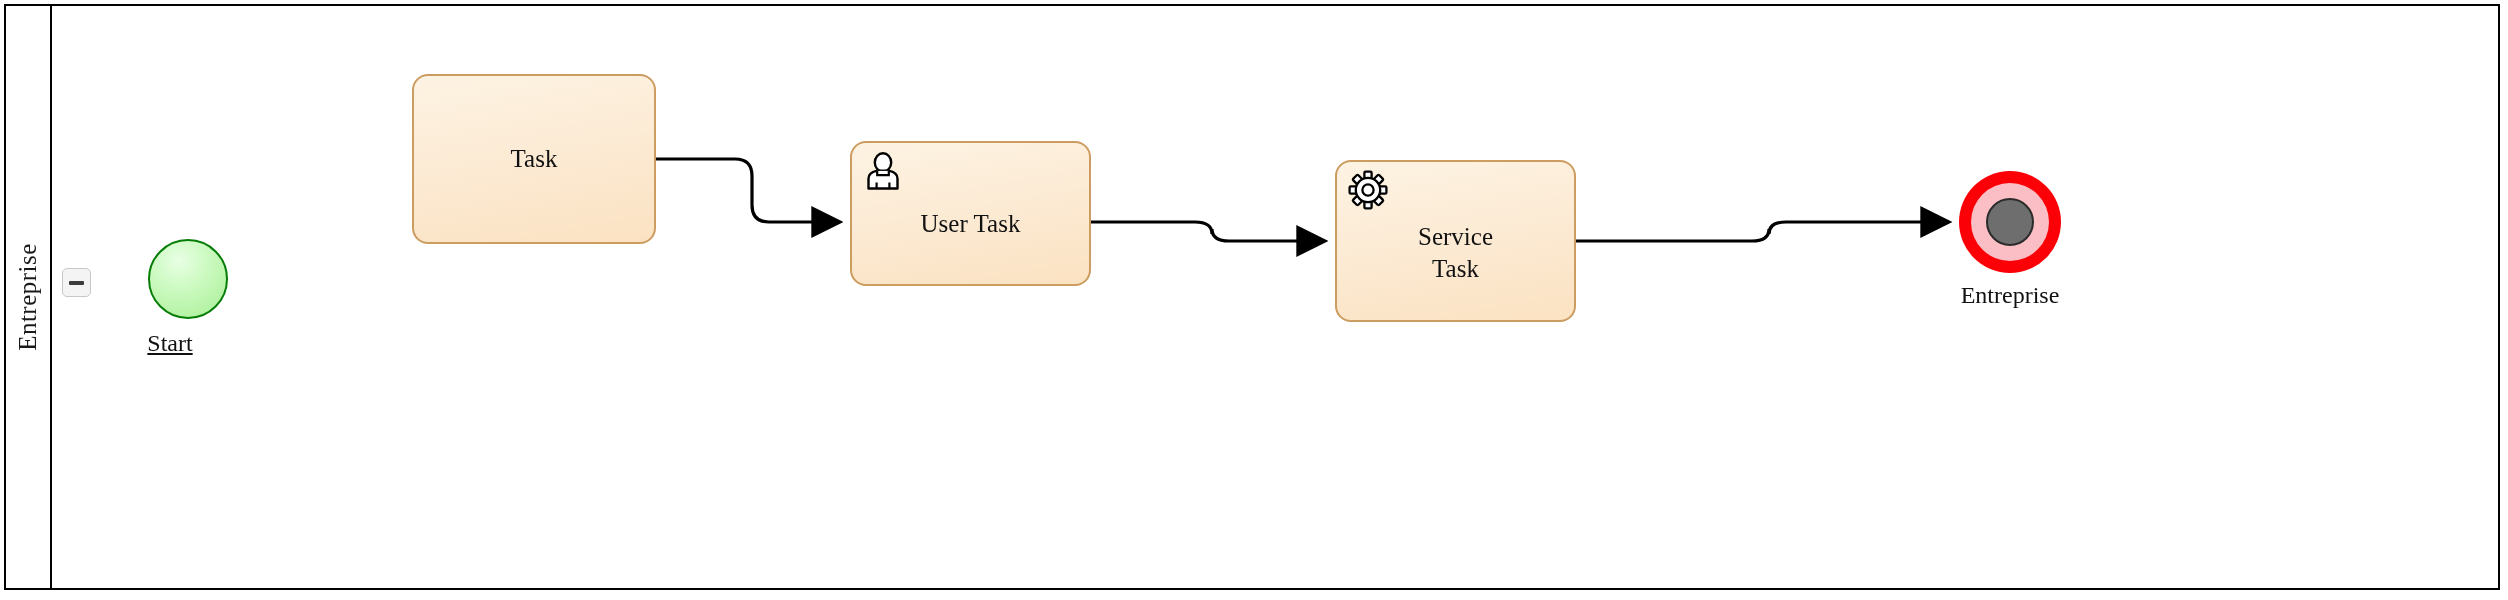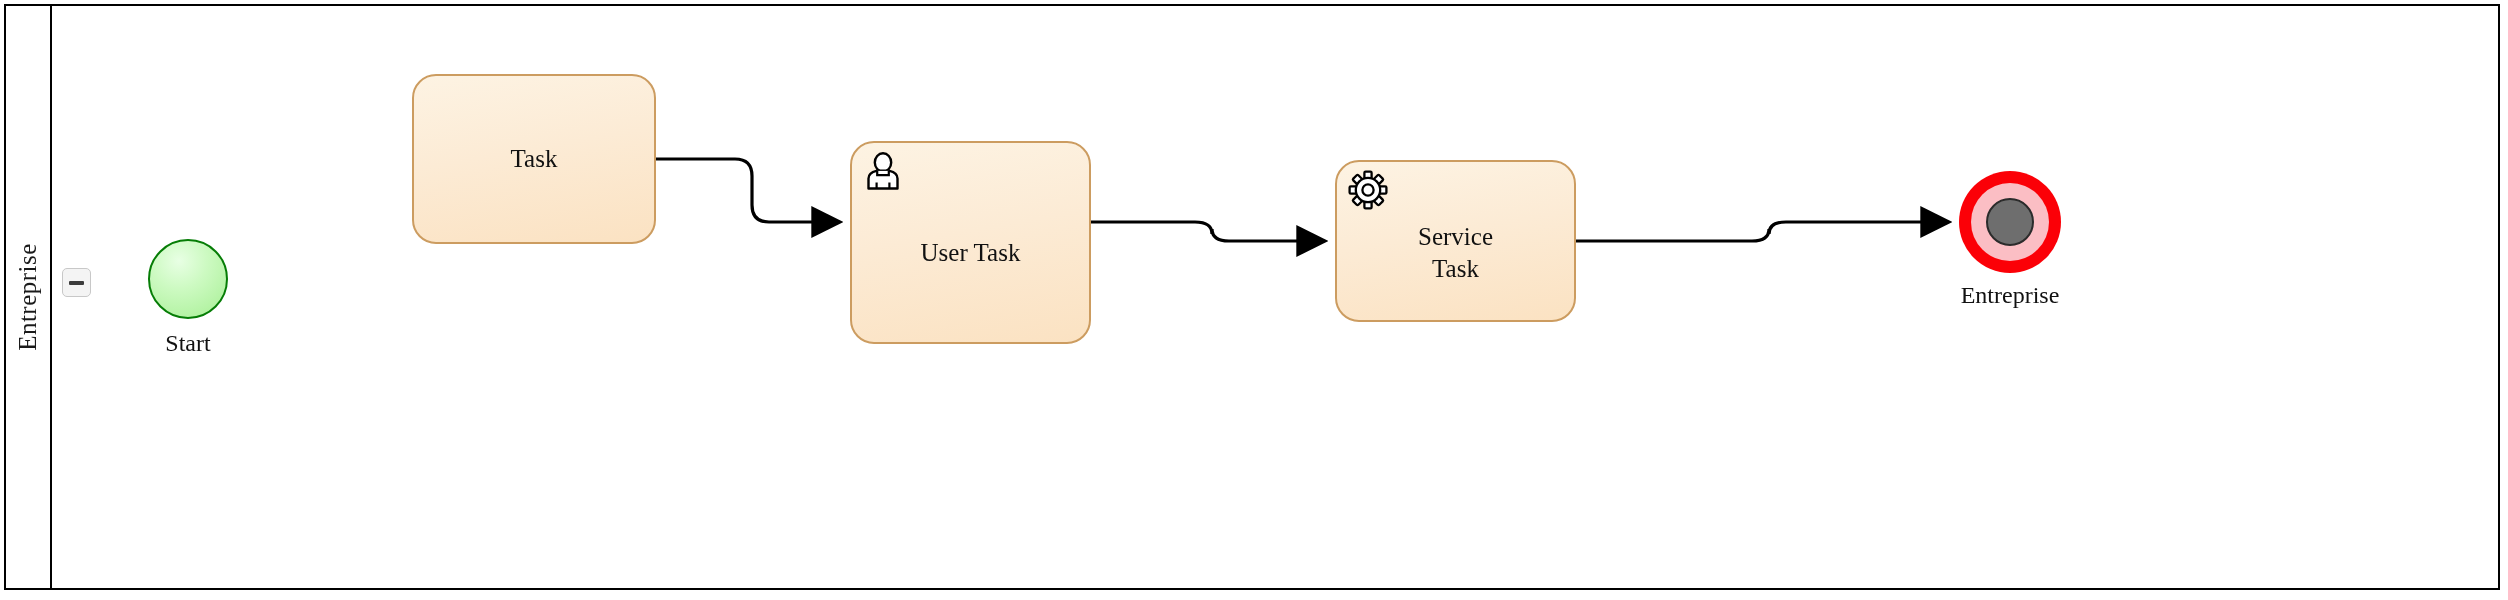--- a/index.html
+++ b/index.html
@@ -94,23 +94,24 @@
     box-sizing: border-box;
   }
   .event-label {
     position: absolute;
     text-align: center;
     font-size: 24px;
     color: #111111;
     white-space: nowrap;
   }
   .start-label {
-    left: 118px;
+    left: 100px;
     top: 330px;
     width: 140px;
+    text-decoration: underline;
   }
   .end-event {
     left: 1959px;
     top: 171px;
     width: 102px;
     height: 102px;
   }
   .end-ring-outer {
     position: absolute;
     left: 0; top: 0;
@@ -139,21 +140,21 @@
   }
   .terminate-label {
     left: 1925px;
     top: 282px;
     width: 170px;
   }
   
   .activity {
     position: absolute;
     border: 2px solid #cc9c60;
-    border-radius: 24px;
+    border-radius: 16px;
     background: linear-gradient(170deg, #fdf3e3 0%, #fcebd5 45%, #fbe2c2 100%);
     box-sizing: border-box;
     display: flex;
     align-items: center;
     justify-content: center;
   }
   .activity-label {
     font-size: 25px;
     color: #111111;
     text-align: center;
@@ -164,21 +165,21 @@
   .task-plain {
     left: 412px;
     top: 74px;
     width: 244px;
     height: 170px;
   }
   .task-user {
     left: 850px;
     top: 141px;
     width: 241px;
-    height: 203px;
+    height: 145px;
   }
   .task-service {
     left: 1335px;
     top: 160px;
     width: 241px;
     height: 162px;
   }
   .task-icon {
     position: absolute;
     left: 11px;

